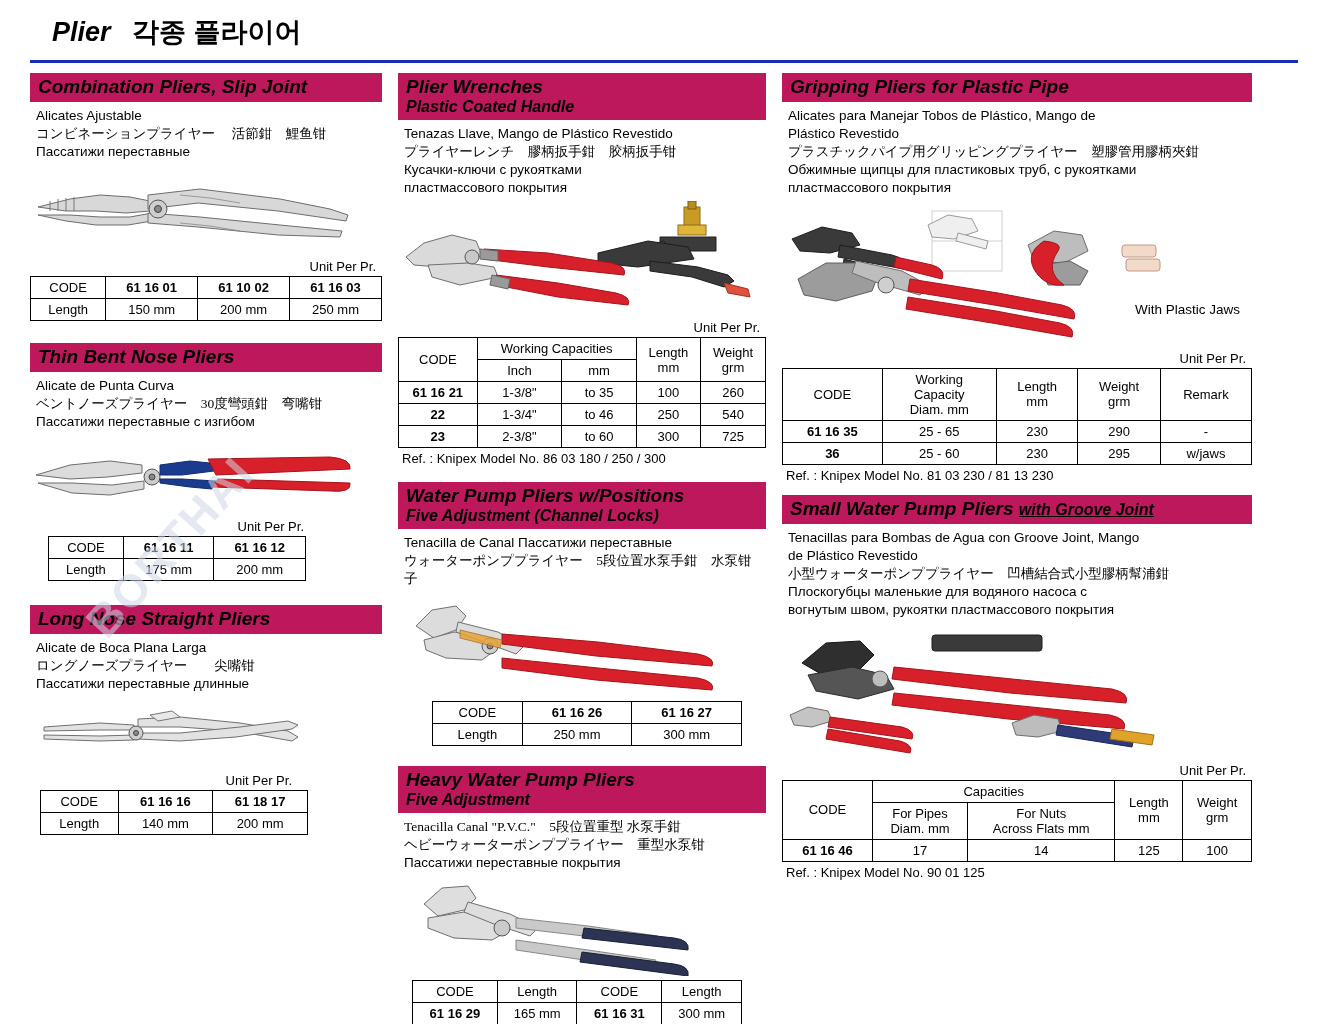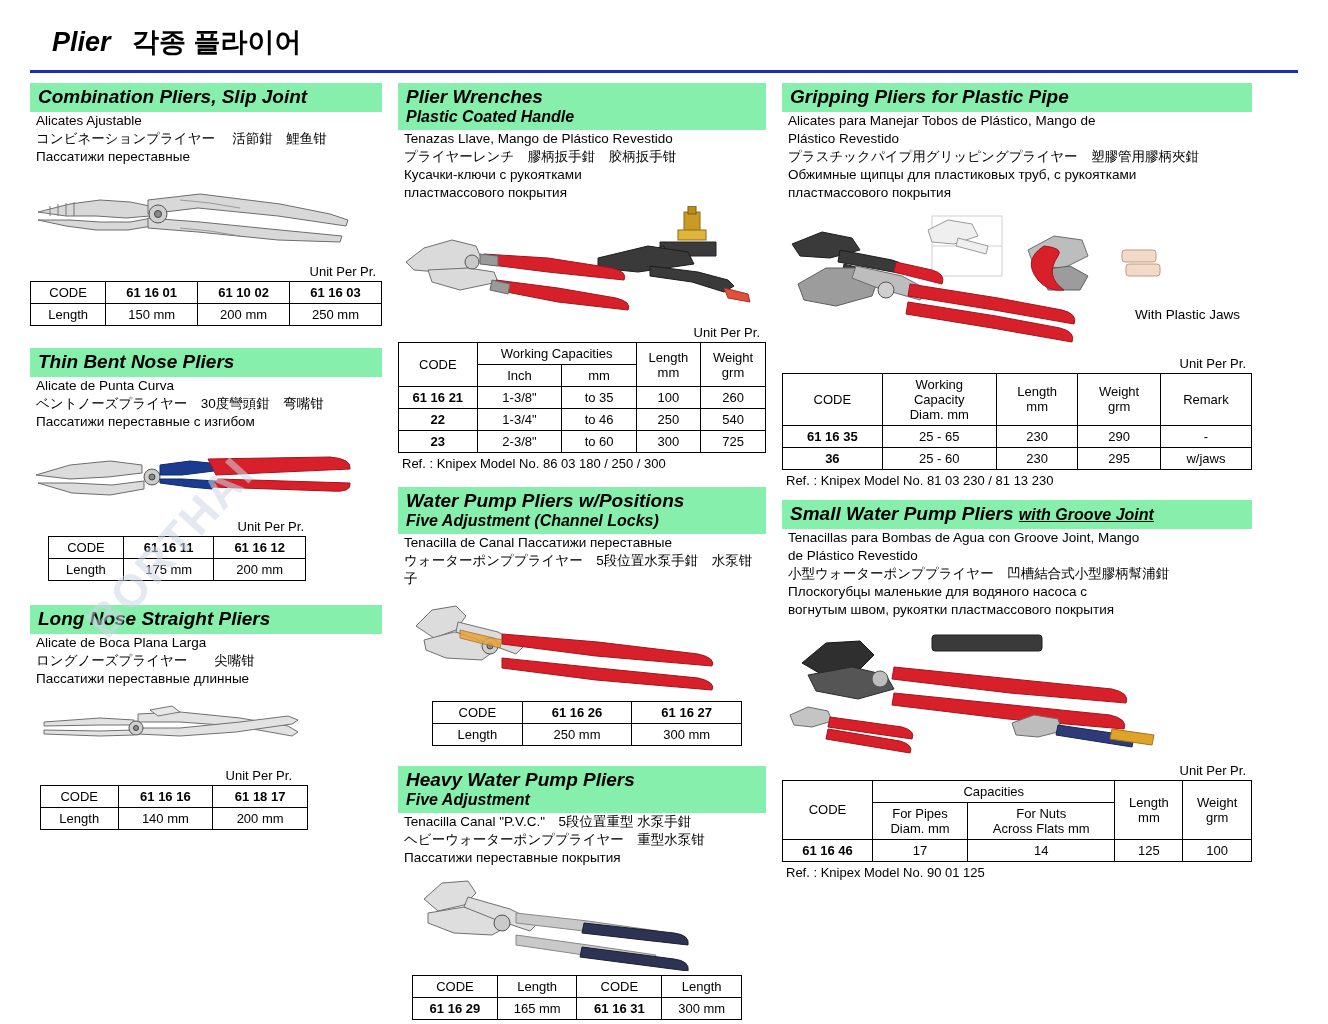--- a/index.html
+++ b/index.html
@@ -9,21 +9,21 @@
     background:#ffffff;
     font-family:"Liberation Sans", sans-serif;
     color:#000;
     position:relative;
     overflow:hidden;
   }
   .page { position:relative; width:1328px; height:1024px; padding:0; }
 
   
   .page-header {
-    padding:24px 0 4px 52px;
+    padding:14px 0 4px 52px;
     font-size:27px;
     font-weight:bold;
     font-style:italic;
   }
   .page-header .kr { font-style:normal; font-weight:bold; }
   .header-rule {
     margin:6px 30px 0 30px;
     border-top:3px solid #1a2fb0;
   }
 
@@ -33,38 +33,39 @@
     padding:10px 30px 0 30px;
     gap:16px;
   }
   .col { position:relative; }
   .col1 { width:352px; }
   .col2 { width:368px; }
   .col3 { width:470px; }
 
   
   .sec-title {
-    background:#86efac;
+    background:#be185d;
     font-style:italic;
     font-weight:bold;
     font-size:19px;
     padding:3px 16px 4px 8px;
+    margin-bottom:5px;
     white-space:nowrap;
   }
   .sec-title.two-line { font-size:19px; line-height:1.15; }
   .sec-title .sub { display:block; font-size:16px; }
   .sec-title .small-suffix { font-style:italic; font-weight:bold; font-size:16px;text-decoration:underline; }
 
   .desc {
     font-size:13.5px;
     line-height:1.33;
     padding:0 2px 0 6px;
     margin-bottom:4px;
   }
-  .desc .cjk { letter-spacing:0px; }
+  .desc .cjk { letter-spacing:0px;font-family:Liberation Serif, serif; }
 
   
   table.spec {
     border-collapse:collapse;
     width:100%;
     font-size:13px;
   }
   table.spec td, table.spec th {
     border:1px solid #000;
     text-align:center;

